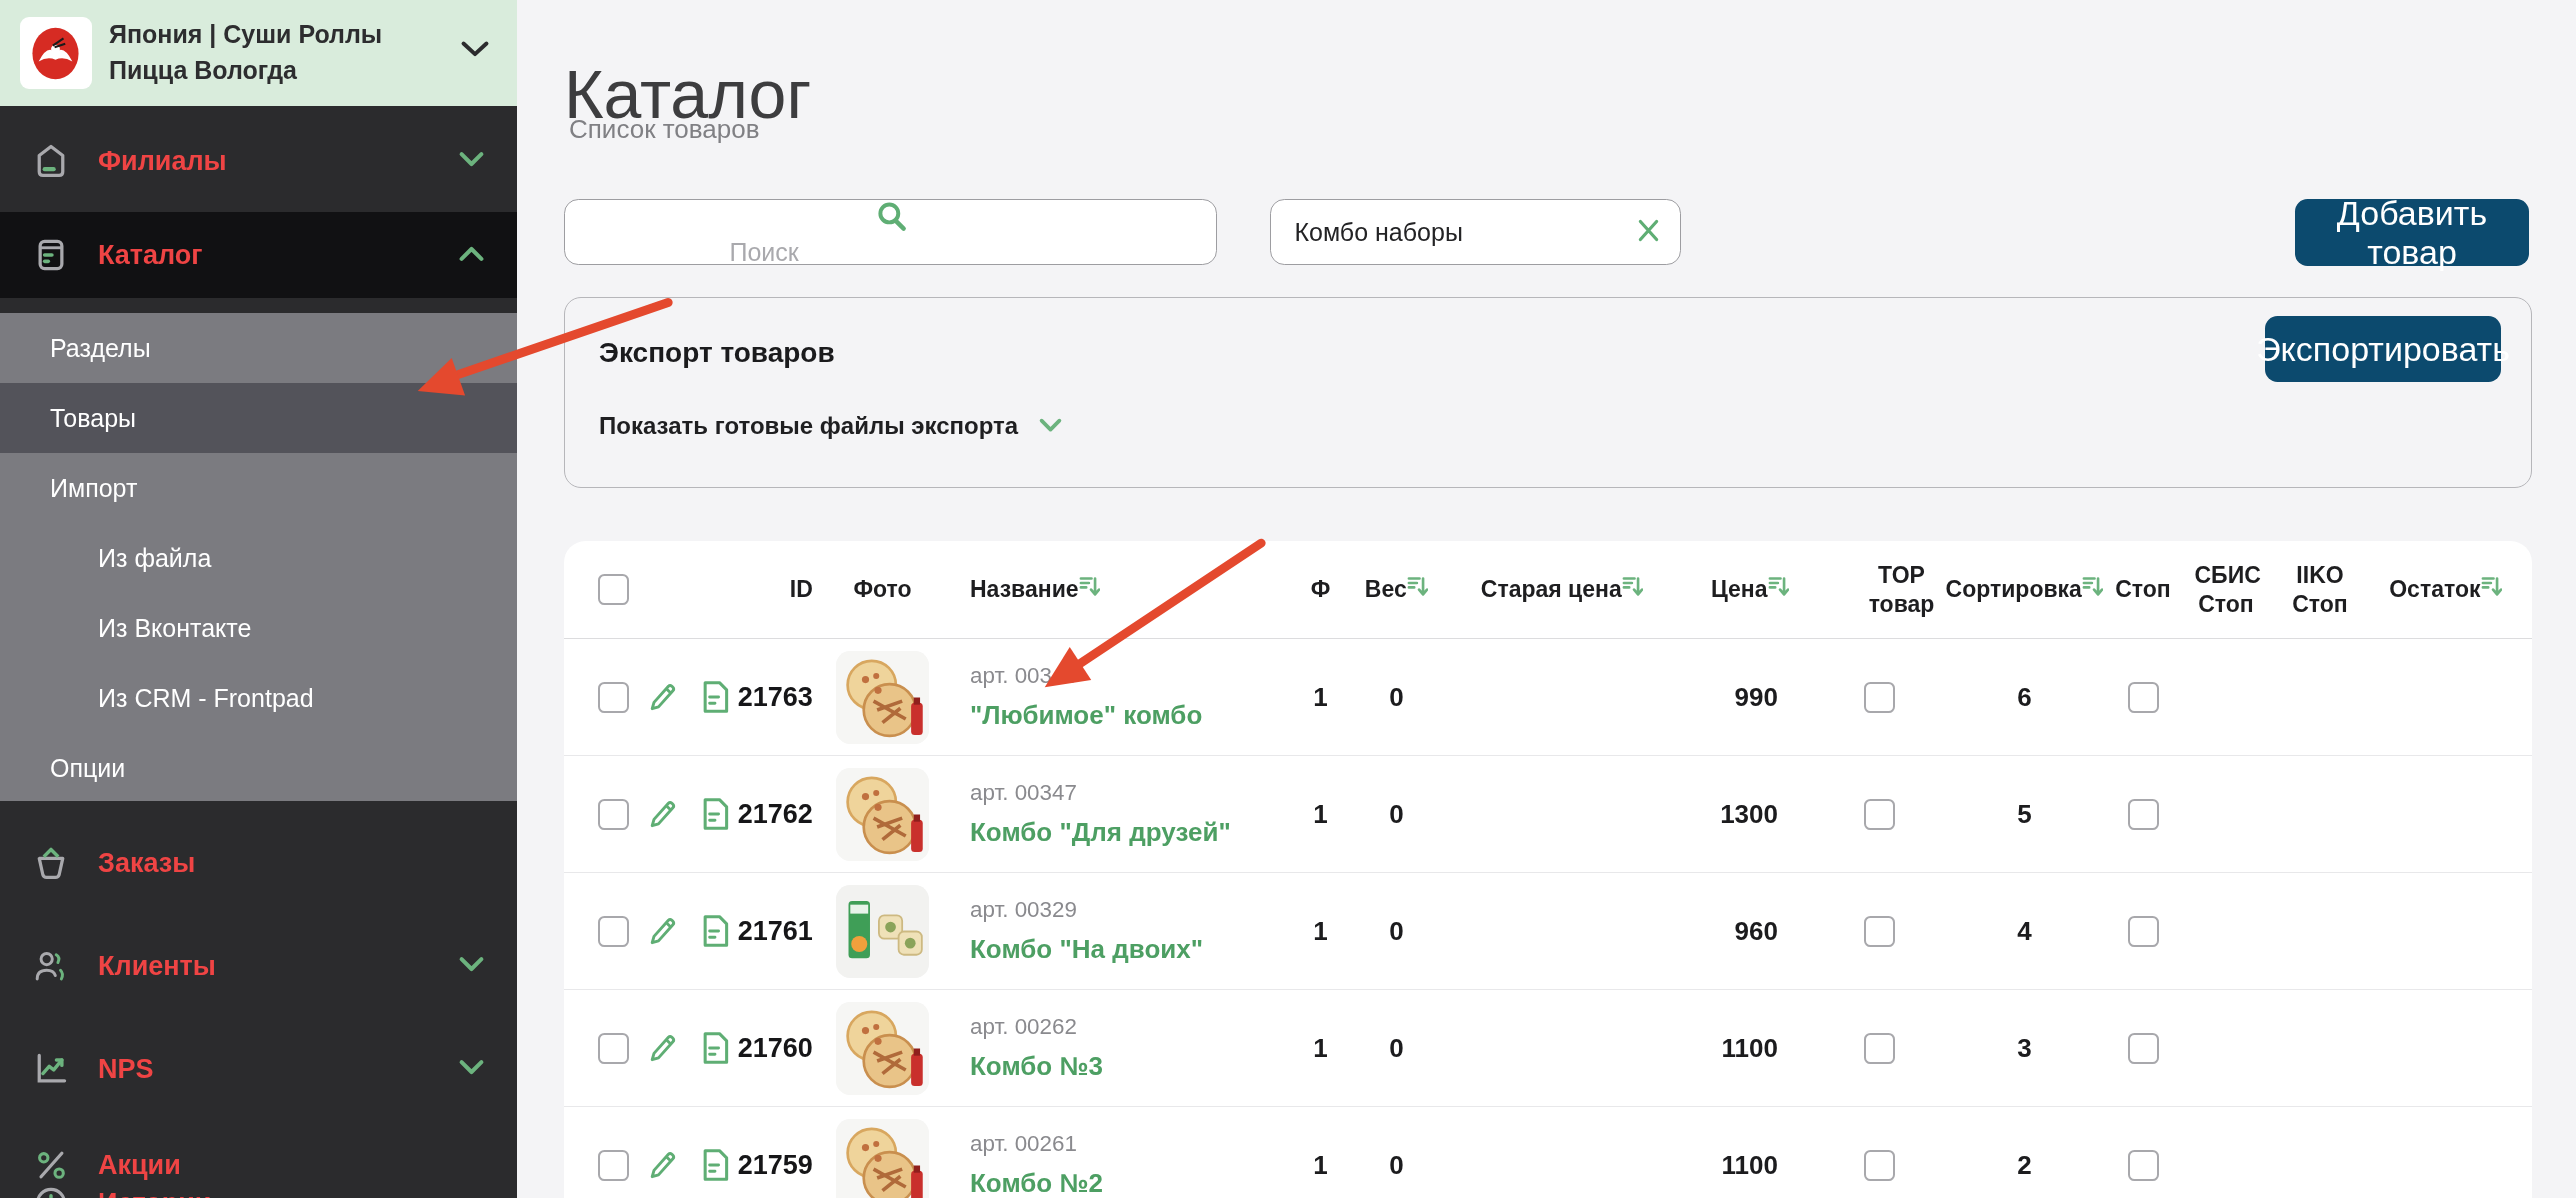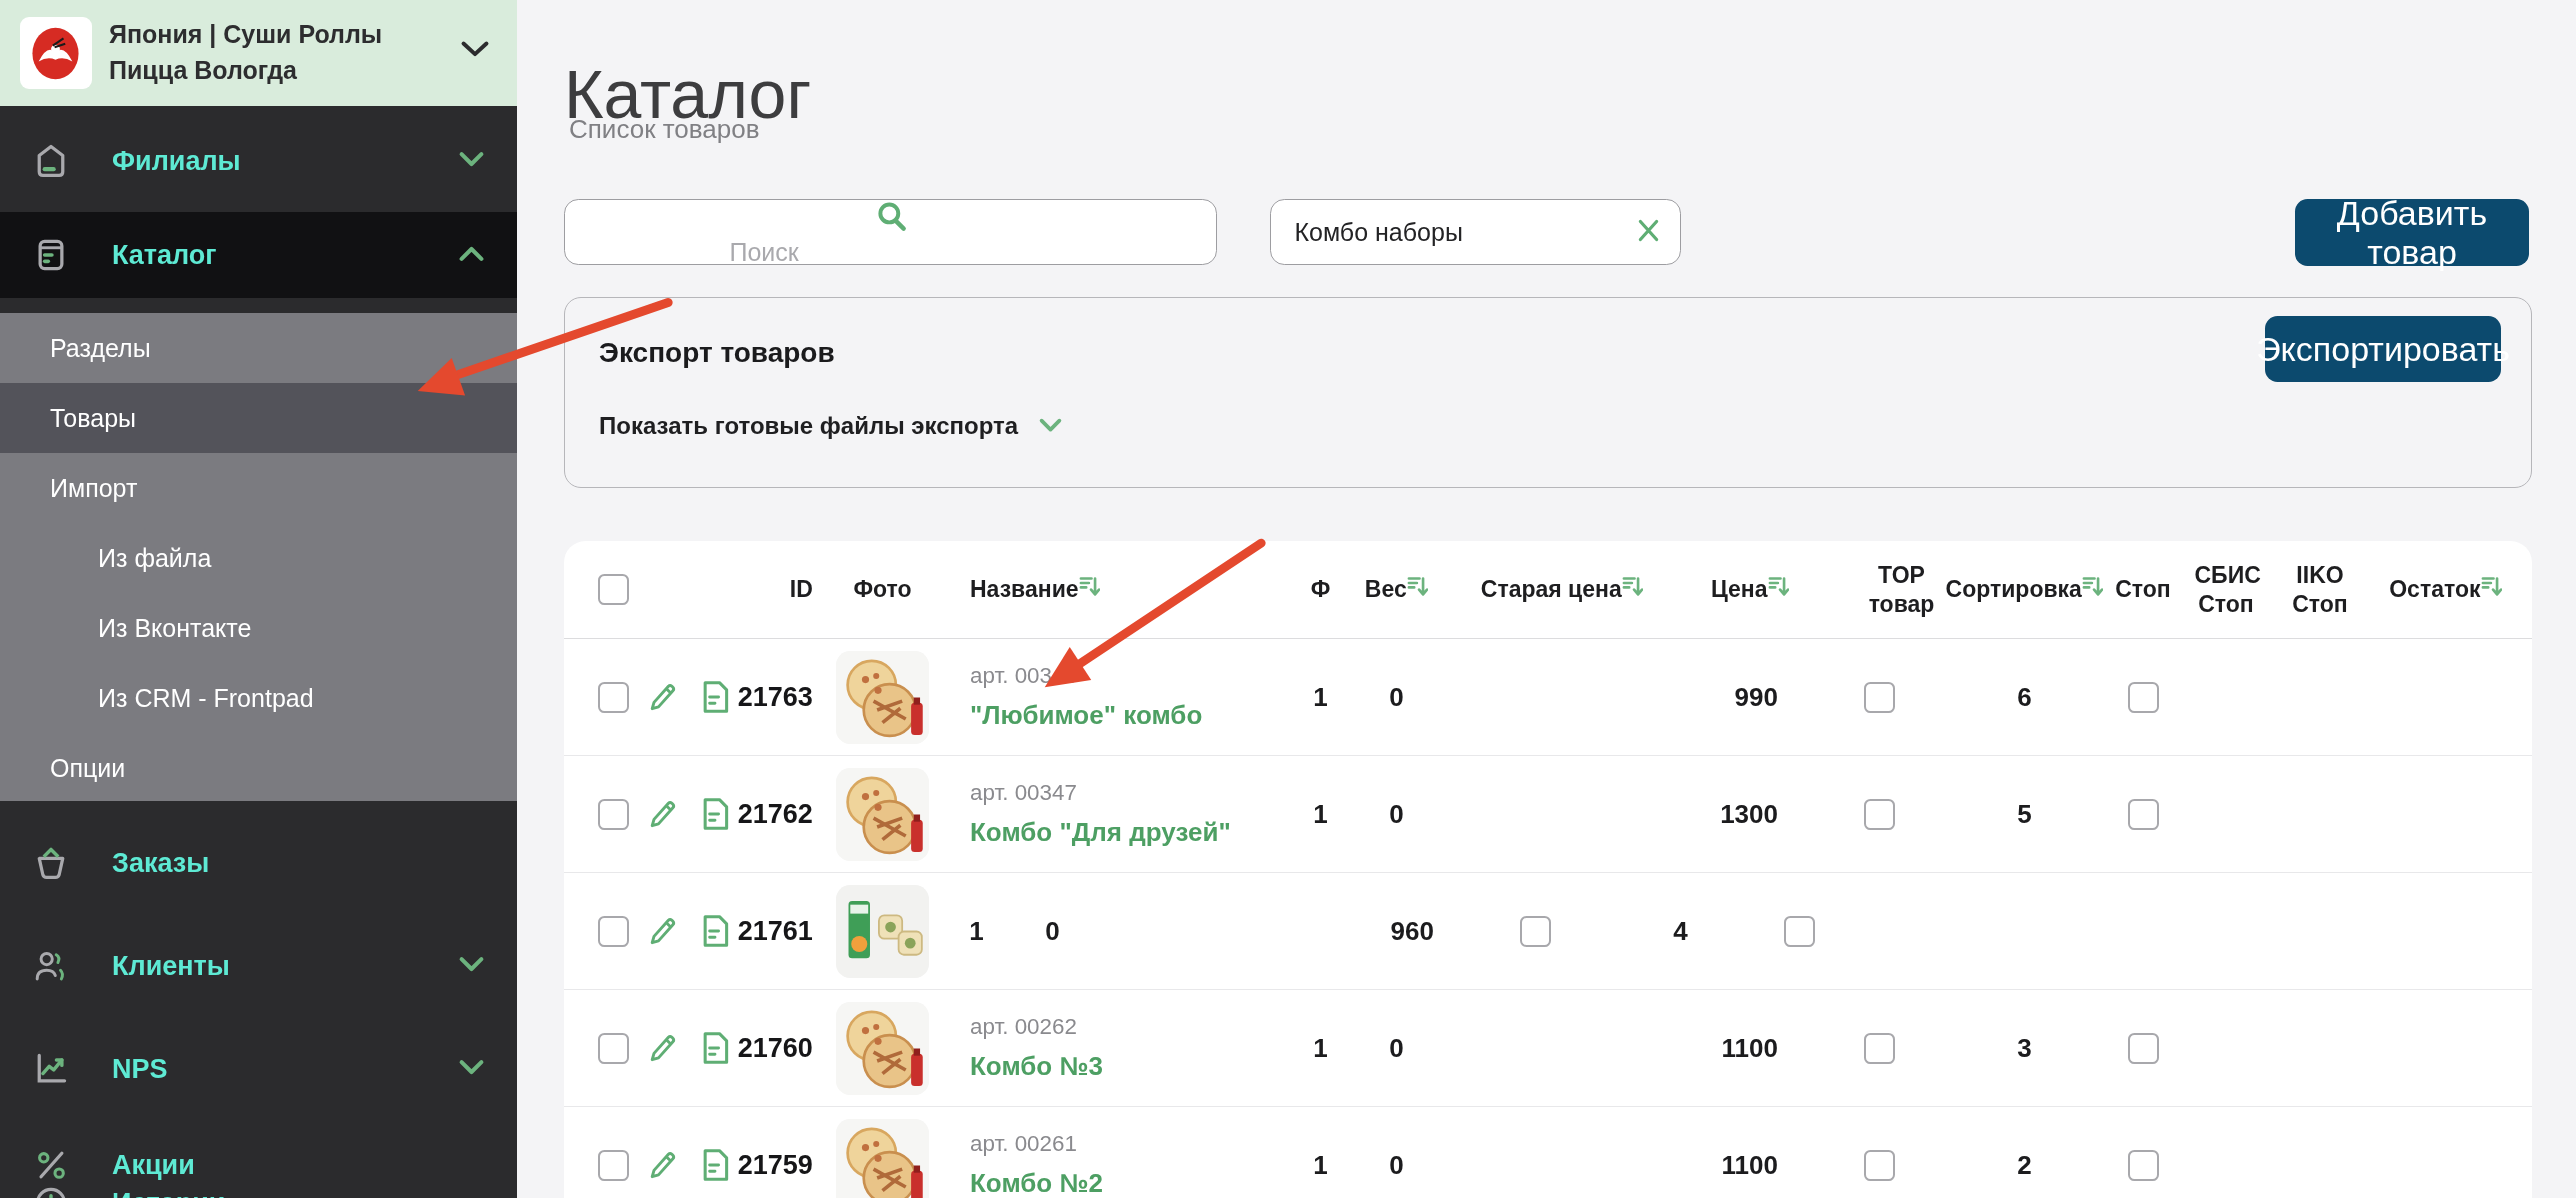--- a/index.html
+++ b/index.html
@@ -10,21 +10,21 @@
   
   .sidebar{position:absolute;left:0;top:0;width:517px;height:1199px;background:#2b2b2d;overflow:hidden;}
   .brand{position:absolute;left:0;top:0;width:517px;height:106px;background:#d9ecdc;display:flex;align-items:center;}
   .brand-logo{position:absolute;left:19.7px;top:17px;width:72px;height:72px;background:#fff;border-radius:9px;display:flex;align-items:center;justify-content:center;}
   .brand-name{position:absolute;left:109px;top:16px;width:331px;font-size:25px;font-weight:700;color:#2d2d2f;line-height:36px;}
   .brand-chev{position:absolute;right:27px;top:39px;}
 
   .nav-item{position:absolute;left:0;width:517px;height:72px;display:flex;align-items:center;cursor:pointer;}
   .nav-item.active-section{background:#111113;height:86px;}
   .nav-ico{position:absolute;left:32px;width:38px;height:38px;display:flex;align-items:center;justify-content:center;}
-  .nav-label{position:absolute;left:112px;font-size:27px;font-weight:700;color:#5eead4;}
+  .nav-label{position:absolute;left:98px;font-size:27px;font-weight:700;color:#ef4444;}
   .nav-chev{position:absolute;right:32px;top:50%;transform:translateY(-50%);}
 
   .submenu{position:absolute;left:0;top:313px;width:517px;height:488px;background:#7b7b80;}
   .sub-item{position:relative;width:517px;height:70px;display:flex;align-items:center;cursor:pointer;}
   .sub-item .sub-label{margin-left:50px;font-size:25px;font-weight:500;color:#fff;}
   .sub-item.child .sub-label{margin-left:98px;}
   .sub-item.selected{background:#53535a;}
 
   
   .main{position:absolute;left:517px;top:0;width:2059px;height:1199px;}
@@ -488,20 +488,24 @@
                 <path d="M13 21 H23 M13 28 H19" stroke="#5fae74" stroke-width="3.2" stroke-linecap="round"></path>
               </svg>
             </span>
           </div>
         <div class="cell c-id idv">21761</div>
         <div class="cell c-photo">
             <span class="photo"><svg width="93" height="93" viewBox="0 0 104 104">
                 <use href="#ph-sushi"></use>
               </svg></span>
           </div>
+        <div class="cell c-name">
+          <div class="art">арт. 00329</div>
+          <a class="pname">Комбо "На двоих"</a>
+        </div>
         <div class="cell c-f num">1</div>
         <div class="cell c-wt num">0</div>
         <div class="cell c-old num"></div>
         <div class="cell c-price num">960</div>
         <div class="cell c-top">
             <span class="cb"></span>
           </div>
         <div class="cell c-sort num">4</div>
         <div class="cell c-stop">
             <span class="cb"></span>

